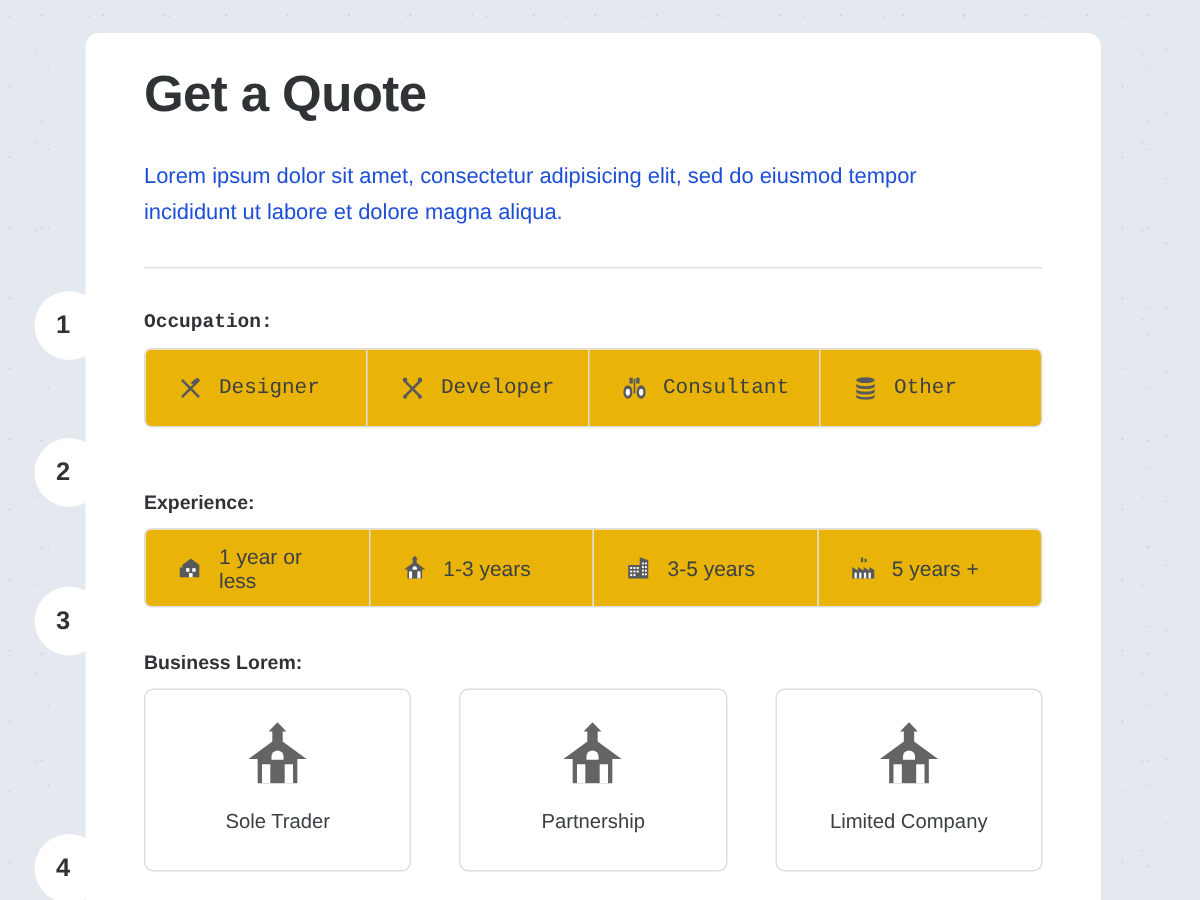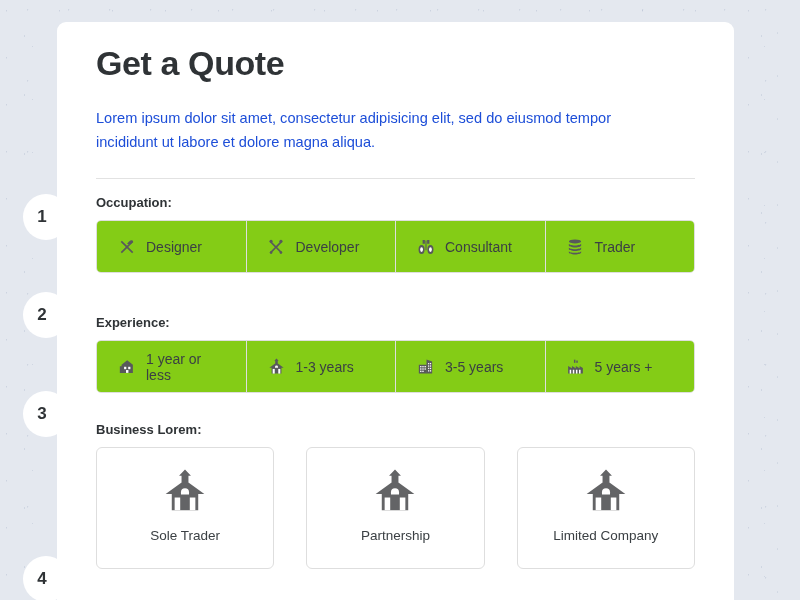--- a/index.html
+++ b/index.html
@@ -74,21 +74,21 @@
   
   .question { position: relative; }
 
   .q-label {
     font-size: 13px;
     font-weight: bold;
     color: #2f3336;
     margin-bottom: 10px;
   }
 
-  #q-occupation  { margin-top: 16px; }
+  #q-occupation  { margin-top: 28px; font-family: Liberation Mono, monospace; }
   #q-experience  { margin-top: 42px; }
   #q-business    { margin-top: 29px; }
   #q-employees   { margin-top: 30px; }
 
   
   .step-badge {
     position: absolute;
     width: 46px;
     height: 46px;
     border-radius: 50%;
@@ -120,21 +120,21 @@
   .option-cell {
     flex: 1 1 0;
     display: flex;
     align-items: center;
     gap: 10px;
     padding: 0 20px;
     border-left: 1px solid #dedede;
     font-size: 14px;
     color: #3b4044;
     cursor: pointer;
-    background: #84cc16;
+    background: #eab308;
   }
   .option-cell:first-child { border-left: none; }
 
   .option-cell .icon {
     display: inline-flex;
     align-items: center;
     justify-content: center;
     width: 19px;
     height: 19px;
     flex: none;
@@ -236,21 +236,21 @@
 
         <div class="option-cell">
           <span class="icon">
             <svg width="18" height="18" viewBox="0 0 24 24" fill="currentColor">
               <ellipse cx="12" cy="4.6" rx="8.2" ry="2.6"></ellipse>
               <path d="M3.8 7.4c0 1.45 3.67 2.6 8.2 2.6s8.2-1.15 8.2-2.6v2.5c0 1.45-3.67 2.6-8.2 2.6S3.8 11.35 3.8 9.9z"></path>
               <path d="M3.8 12.3c0 1.45 3.67 2.6 8.2 2.6s8.2-1.15 8.2-2.6v2.5c0 1.45-3.67 2.6-8.2 2.6s-8.2-1.15-8.2-2.6z"></path>
               <path d="M3.8 17.2c0 1.45 3.67 2.6 8.2 2.6s8.2-1.15 8.2-2.6v2.2c0 1.45-3.67 2.6-8.2 2.6s-8.2-1.15-8.2-2.6z"></path>
             </svg>
           </span>
-          <span>Trader</span>
+          <span>Other</span>
         </div>
 
       </div>
     </div>
 
     <div class="question" id="q-experience">
       <div class="q-label">Experience:</div>
       <div class="option-row">
 
         <div class="option-cell">

